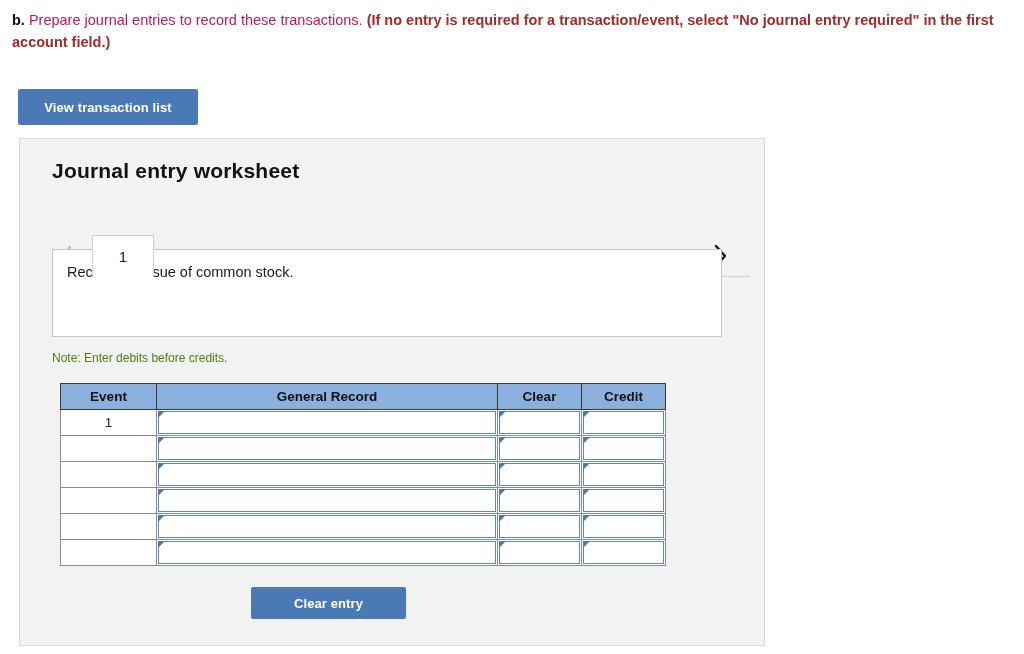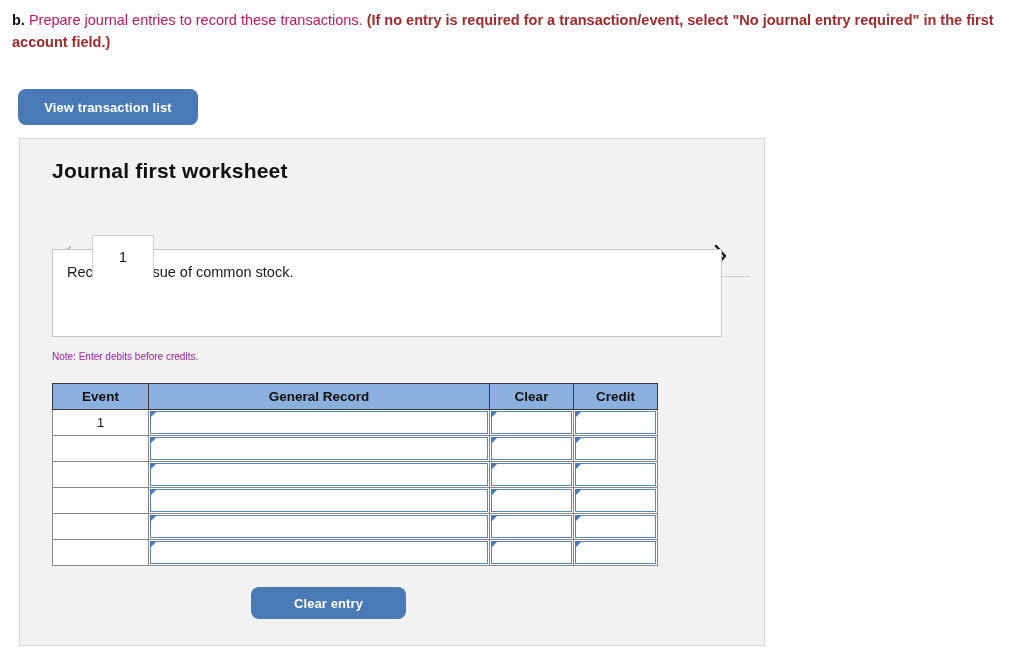--- a/index.html
+++ b/index.html
@@ -40,21 +40,21 @@
   
   .btn {
     display: inline-flex;
     align-items: center;
     justify-content: center;
     background: #4a7ab5;
     color: #ffffff;
     font-weight: bold;
     font-size: 13px;
     border: none;
-    border-radius: 8px;
+    border-radius: 2px;
     cursor: pointer;
     font-family: "Liberation Sans", sans-serif;
     letter-spacing: 0.1px;
     padding: 16px;
   }
   #view-transaction-list {
     position: absolute;
     left: 18px;
     top: 89px;
     width: 180px;
@@ -151,28 +151,28 @@
     left: 14px;
     top: 14px;
     font-size: 14.5px;
     color: #1a1a1a;
   }
 
   #note-text {
     position: absolute;
     left: 32px;
     top: 212px;
-    font-size: 10px;
-    color: #a21caf;
+    font-size: 12px;
+    color: #4d7c0f;
   }
 
   
   #journal-table {
     position: absolute;
-    left: 32px;
+    left: 40px;
     top: 244px;
     width: 538px;
     border-collapse: collapse;
     table-layout: fixed;
     font-size: 13px;
     padding-left: 42px;
   }
   #journal-table th {
     background: #8bb0dd;
     color: #111111;
@@ -255,21 +255,21 @@
 <body>
 
 <div id="prompt">
   <span class="lead-label">b.</span><span class="lead-text"> Prepare journal entries to record these transactions. </span><span class="hint">(If no entry is required for a transaction/event, select "No journal entry required" in the first account field.)</span>
 </div>
 
 <button class="btn" id="view-transaction-list">View transaction list</button>
 
 <div id="worksheet-panel">
 
-  <div id="worksheet-title">Journal first worksheet</div>
+  <div id="worksheet-title">Journal entry worksheet</div>
 
   <div id="tab-strip">
     <div class="tab-underline"></div>
 
     <div class="nav-chevron" id="prev-page">
       <svg width="14" height="22" viewBox="0 0 14 22" aria-hidden="true">
         <polyline points="11,2 3,11 11,20" fill="none" stroke="#bdbdbd" stroke-width="2.2" stroke-linecap="round" stroke-linejoin="round"></polyline>
       </svg>
     </div>
 

